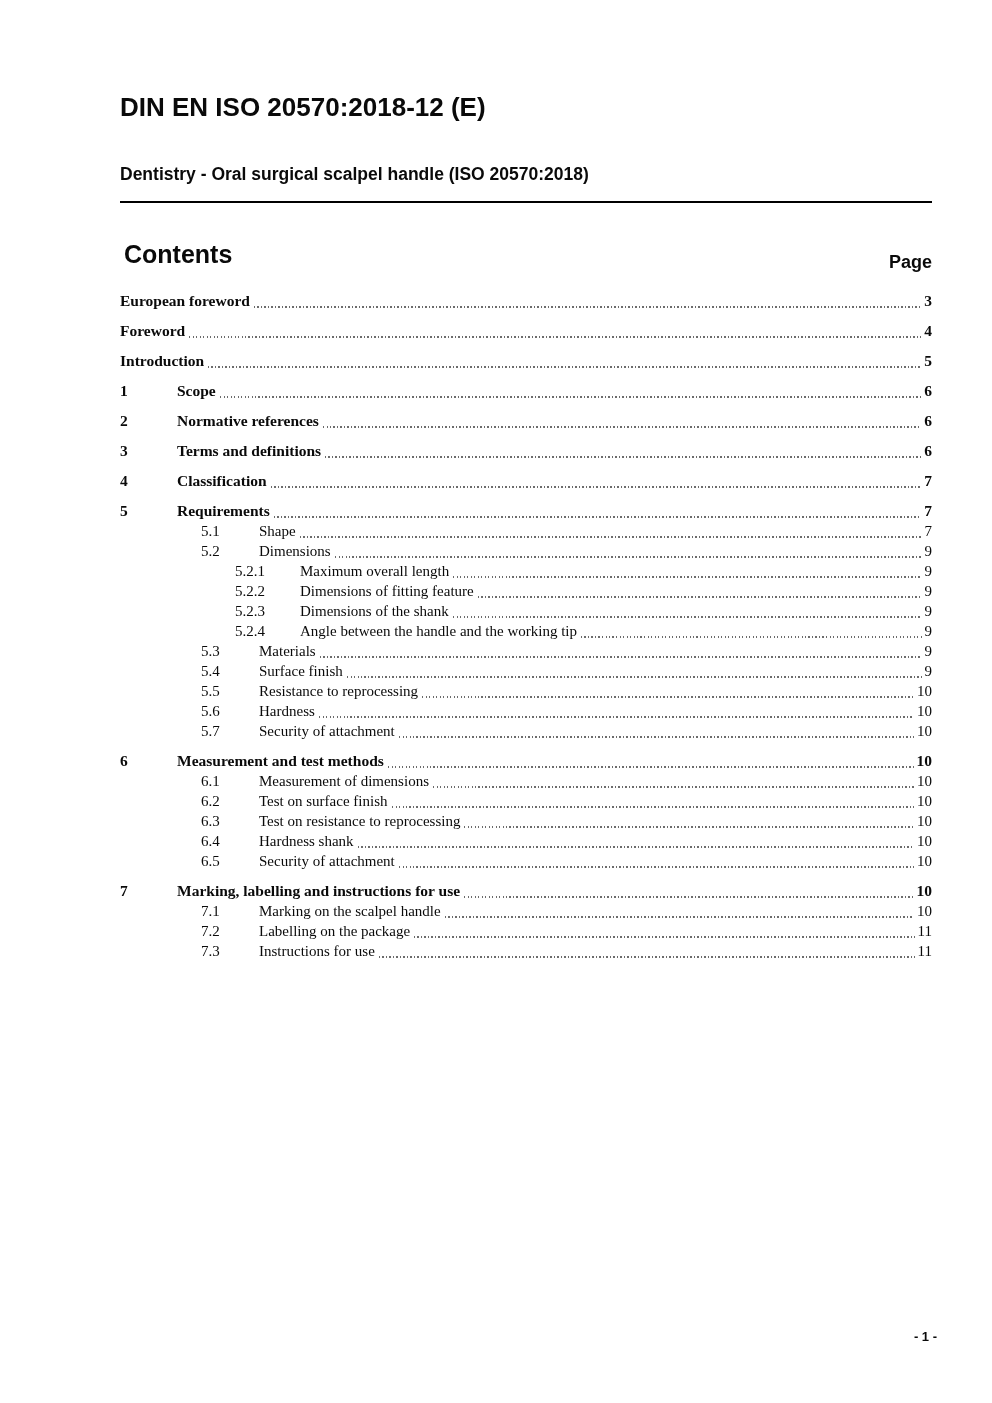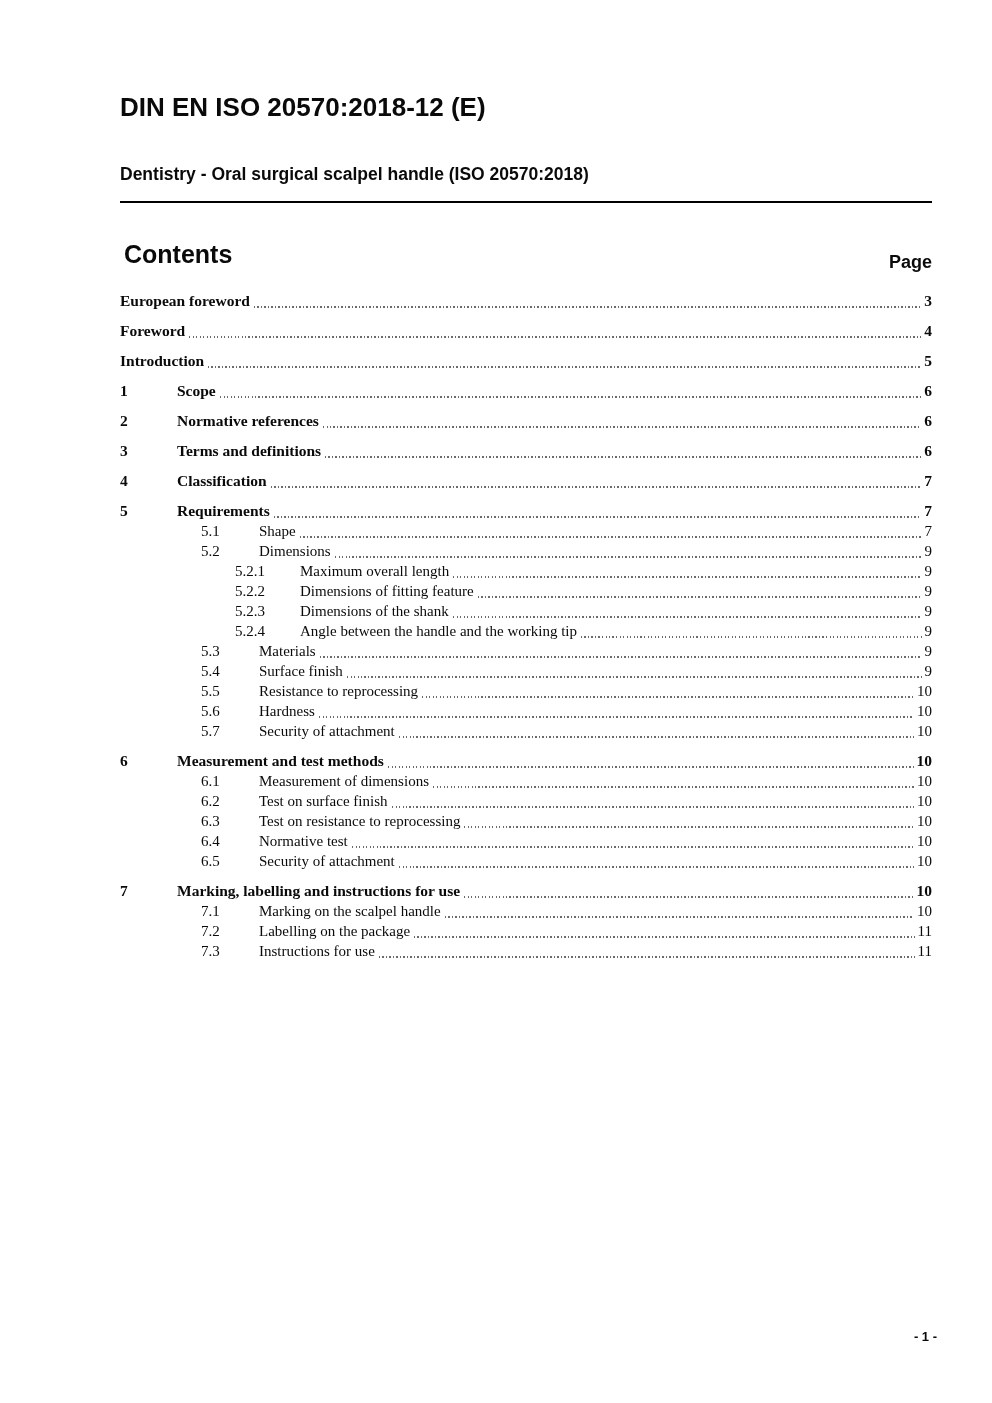--- a/index.html
+++ b/index.html
@@ -260,21 +260,21 @@
     <span class="pg">10</span>
   </div>
       <div class="toc-row lvl2">
     <span class="num">6.3</span>
     <span class="title">Test on resistance to reprocessing</span>
     <span class="leader"></span>
     <span class="pg">10</span>
   </div>
       <div class="toc-row lvl2">
     <span class="num">6.4</span>
-    <span class="title">Normative test</span>
+    <span class="title">Hardness shank</span>
     <span class="leader"></span>
     <span class="pg">10</span>
   </div>
       <div class="toc-row lvl2">
     <span class="num">6.5</span>
     <span class="title">Security of attachment</span>
     <span class="leader"></span>
     <span class="pg">10</span>
   </div>
       <div class="toc-row lvl1">

